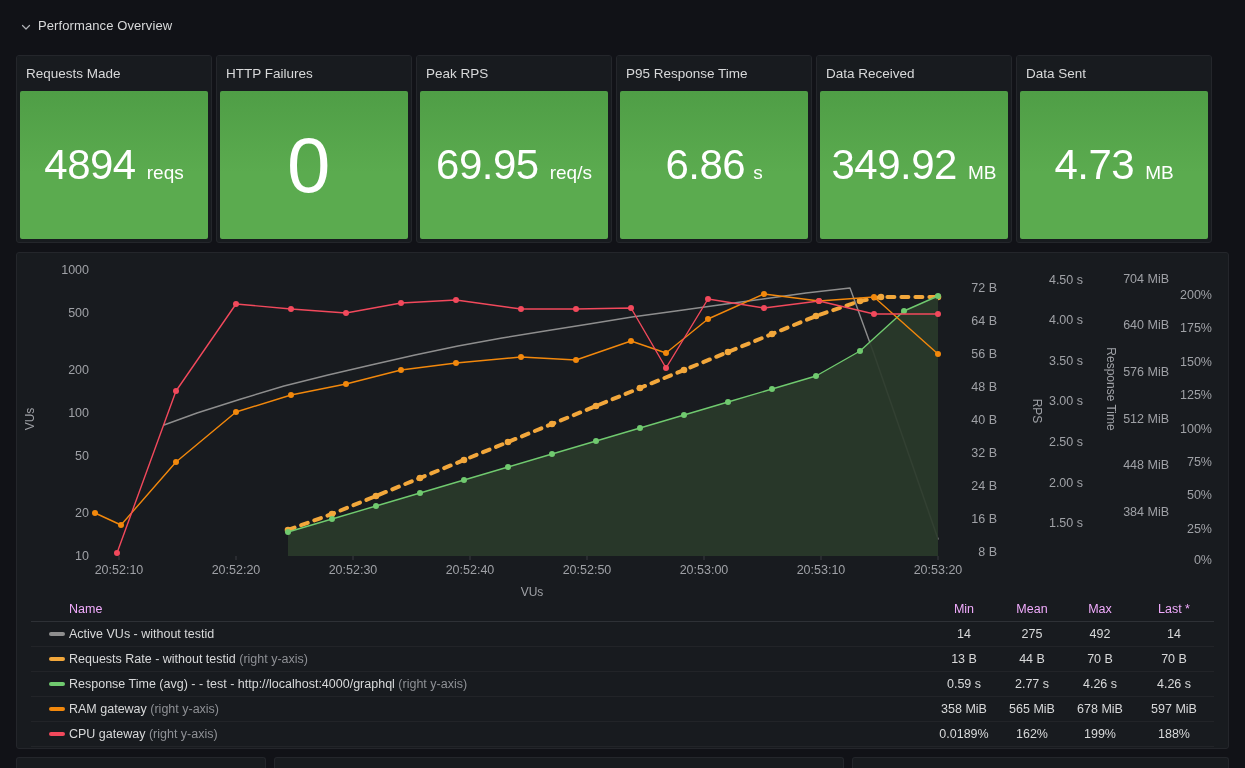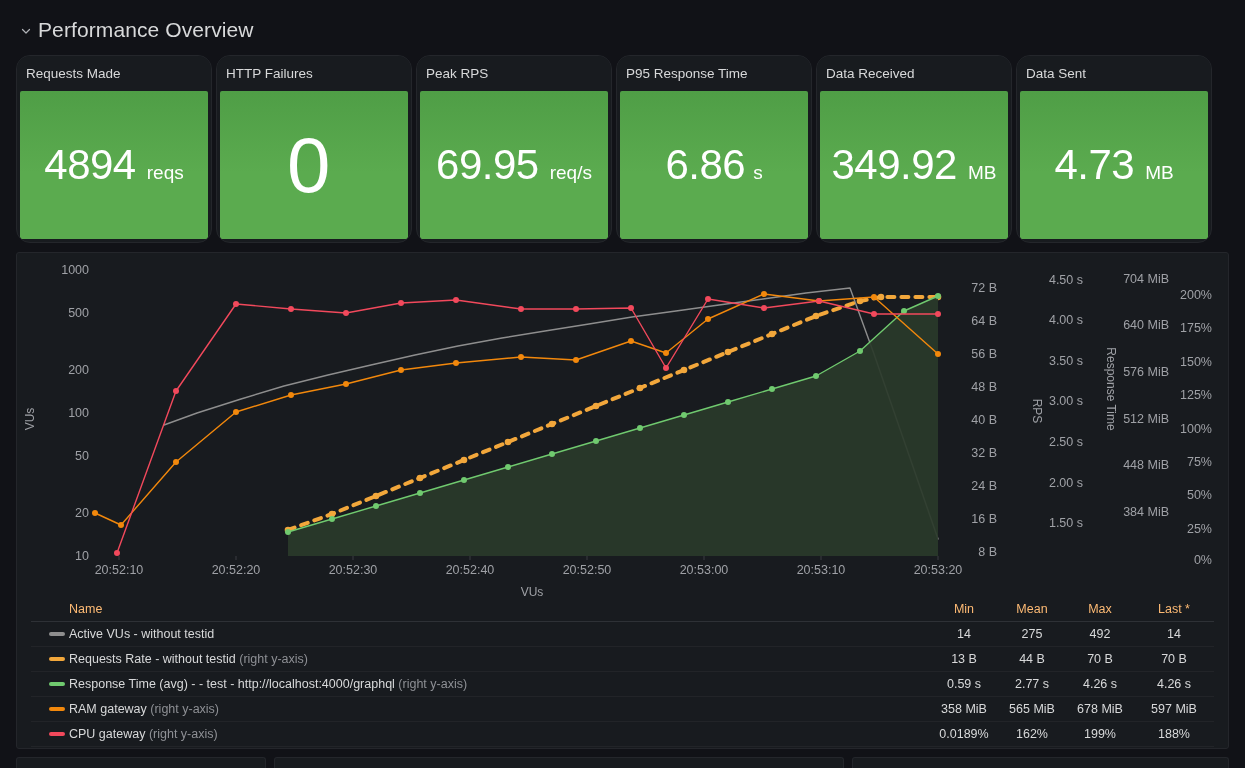--- a/index.html
+++ b/index.html
@@ -9,33 +9,33 @@
     font-family: "Liberation Sans", sans-serif;
     color: #ccccdc;
     overflow: hidden;
   }
   #app { position: relative; width: 1245px; height: 768px; }
 
   
   .row-header {
     position: absolute; left: 20px; top: 18px;
     display: flex; align-items: center; gap: 6px;
-    font-size: 21px; color: #d8d9da; letter-spacing: .1px;
+    font-size: 13px; color: #d8d9da; letter-spacing: .1px;
     cursor: pointer; user-select: none;
   }
   .chev { width: 12px; height: 12px; display: inline-block; position: relative; top: 1px; }
   .chev svg { display: block; }
 
   
   .stats { position: absolute; left: 16px; top: 55px; display: flex; gap: 4px; }
   .stat {
     width: 196px; height: 188px;
     background: #181b1f;
     border: 1px solid #24262b;
-    border-radius: 14px;
+    border-radius: 3px;
     display: flex; flex-direction: column;
     overflow: hidden;
   }
   .stat-title {
     height: 35px; flex: 0 0 35px;
     display: flex; align-items: center;
     padding-left: 9px;
     font-size: 13.5px; color: #d8d9da;
     background: #181b1f;
   }
@@ -76,21 +76,21 @@
     height: 25px;
     border-bottom: 1px solid #222428;
   }
   .legend-row.head { border-bottom: 1px solid #2e3136; }
   .lg-swatchcell { width: 38px; flex: 0 0 38px; display: flex; align-items: center; padding-left: 18px; }
   .swatch { width: 16px; height: 4px; border-radius: 2px; display: block; }
   .lg-name { flex: 1 1 auto; color: #d8d9da; white-space: nowrap; overflow: hidden; text-overflow: ellipsis; padding-right: 8px; }
   .lg-name .axisnote { color: #8e9095; }
   .lg-col { width: 68px; flex: 0 0 68px; text-align: center; color: #d8d9da; }
   .lg-col.w80 { width: 80px; flex: 0 0 80px; }
-  .legend-row.head .lg-col, .legend-row.head .lg-name { color: #fdba74; font-weight: 500; }
+  .legend-row.head .lg-col, .legend-row.head .lg-name { color: #f0abfc; font-weight: 500; }
   .legend-row.head .lg-name { padding-left: 0; }
 
   
   text { font-family: "Liberation Sans", sans-serif; }
   .axlab { fill: #9fa1a6; font-size: 12.5px; }
   .axtitle { fill: #9fa1a6; font-size: 12px; }
 
   
   .ghost-row { position: absolute; left: 0; top: 757px; width: 1245px; height: 11px; }
   .ghost {

